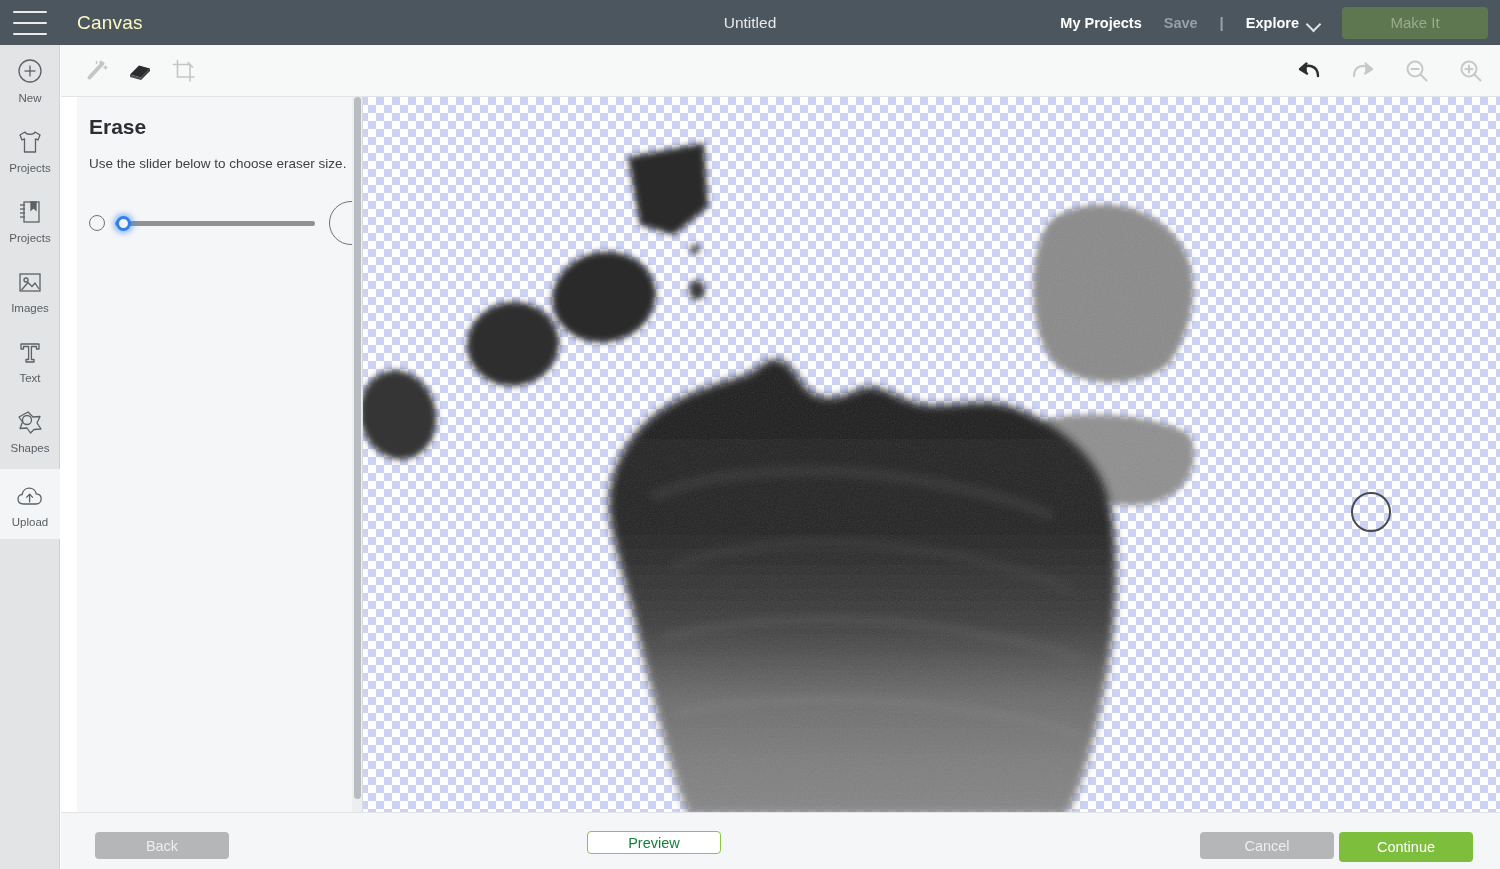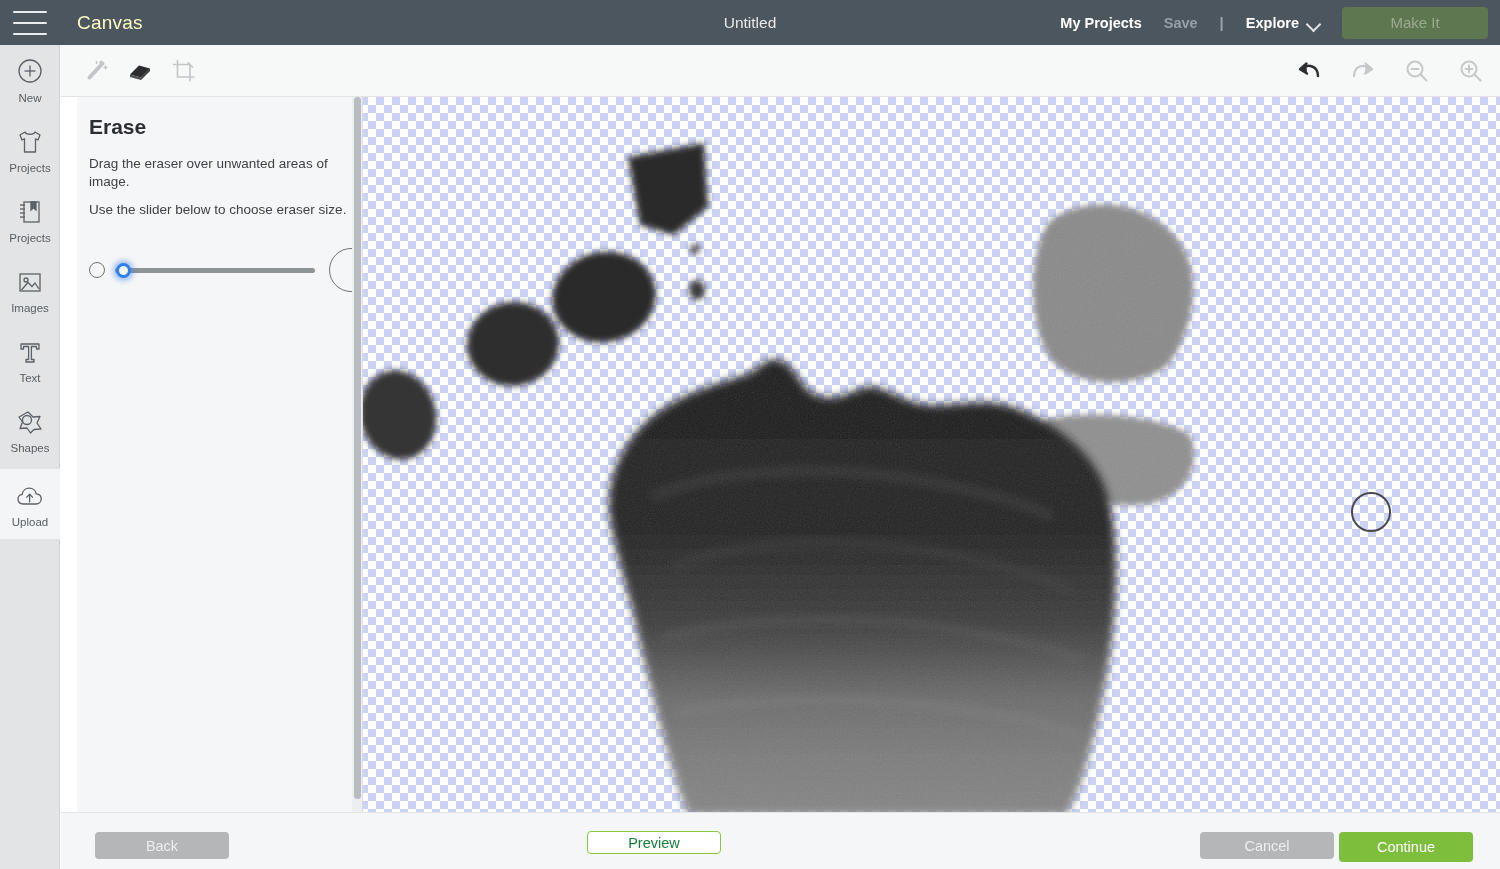--- a/index.html
+++ b/index.html
@@ -314,21 +314,20 @@
             <line x1="16.5" y1="16.5" x2="22.5" y2="22.5"></line>
           <line x1="7.5" y1="11" x2="14.5" y2="11"></line>
             <line x1="11" y1="7.5" x2="11" y2="14.5"></line>
         </svg>
       </div>
     </div>
   </div>
 
   <div class="panel">
     <div class="panel-title">Erase</div>
-    <div class="panel-text">Drag the eraser over unwanted areas of image.</div>
     <div class="panel-text">Use the slider below to choose eraser size.</div>
 
     <div class="slider-row">
       <div class="dot-small"></div>
       <div class="track-wrap">
         <div class="track"></div>
         <div class="thumb"></div>
       </div>
       <div class="dot-large"></div>
     </div>

